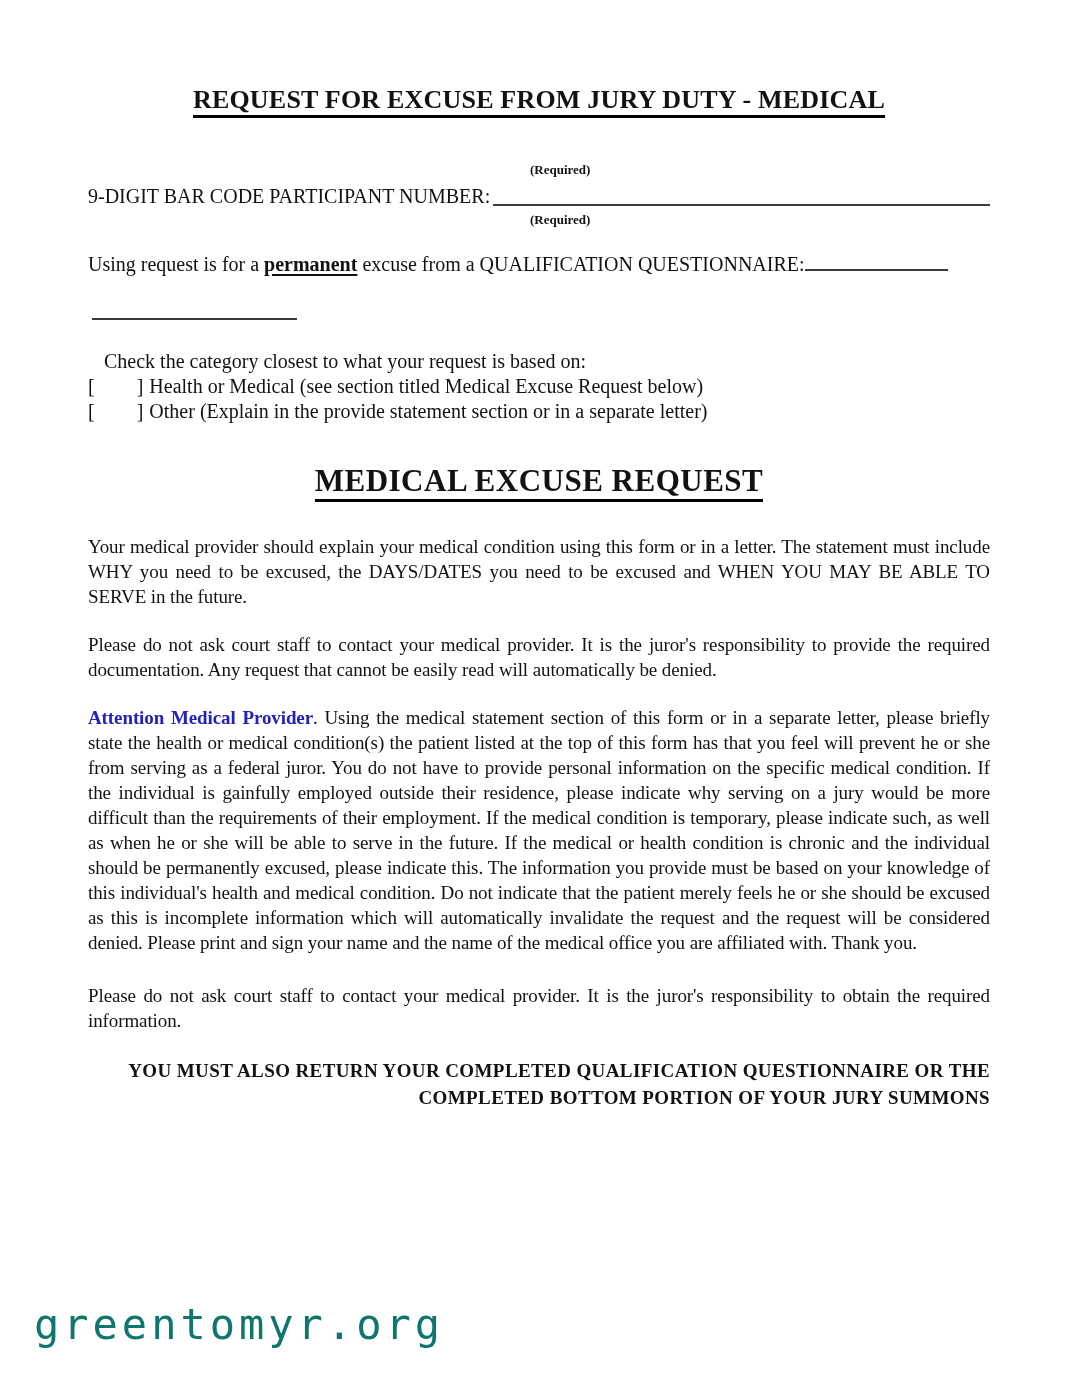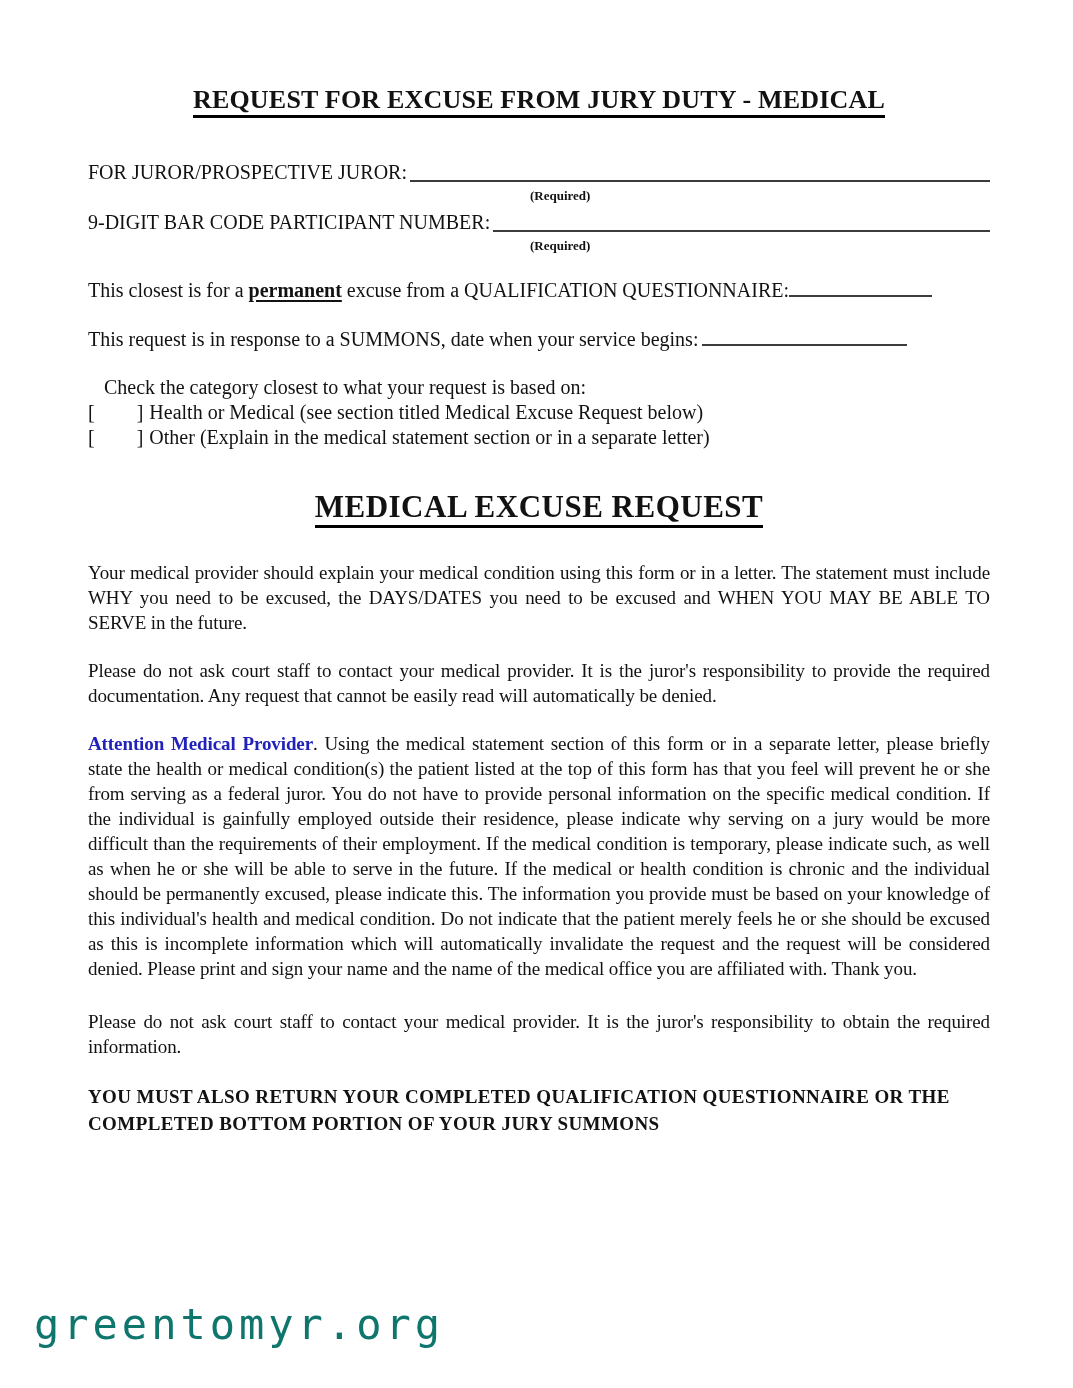--- a/index.html
+++ b/index.html
@@ -69,21 +69,21 @@
     text-align:justify;
     margin-bottom:23px;
     letter-spacing:-0.1px;
   }
   .para.attention-para { margin-bottom:28px; }
   .attention { font-weight:bold; }
   .bold { font-weight:bold; }
 
   
   .footer-bold {
-    text-align:left;
+    text-align:right;
     font-weight:bold;
     font-size:19px;
     line-height:27px;
     letter-spacing:0.4px;
     margin-top:24px;
   }
 
   
   .watermark {
     position:absolute;
@@ -96,50 +96,46 @@
   }
 </style>
 </head>
 <body>
 
 <div class="page">
 
   <h1 class="doc-title"><span class="u">REQUEST FOR EXCUSE FROM JURY DUTY - MEDICAL</span></h1>
 
   <div class="field-block">
-    <div class="field-row">
-      <span class="label">FOR JUROR/PROSPECTIVE JUROR:</span>
-      <span class="fill-line"></span>
-    </div>
     <div class="required">(Required)</div>
     <div class="field-row">
       <span class="label">9-DIGIT BAR CODE PARTICIPANT NUMBER:</span>
       <span class="fill-line"></span>
     </div>
     <div class="required">(Required)</div>
   </div>
 
-  <p class="request-line"><span>This closest is for a </span><span class="u-word">permanent</span><span> excuse from a QUALIFICATION QUESTIONNAIRE:</span><span class="fill-line w143"></span></p>
+  <p class="request-line"><span>Using request is for a </span><span class="u-word">permanent</span><span> excuse from a QUALIFICATION QUESTIONNAIRE:</span><span class="fill-line w143"></span></p>
 
-  <p class="request-line"><span>This request is in response to a SUMMONS, date when your service begins:</span><span class="fill-line w205"></span></p>
+  <p class="request-line"><span class="fill-line w205"></span></p>
 
   <p class="category-prompt">Check the category closest to what your request is based on:</p>
 
   <div class="option-row">
     <span class="bracket">[</span>
       <span class="box-gap"></span>
       <span class="bracket">]</span>
     <span class="option-label">Health or Medical (see section titled Medical Excuse Request below)</span>
   </div>
 
   <div class="option-row">
     <span class="bracket">[</span>
       <span class="box-gap"></span>
       <span class="bracket">]</span>
-    <span class="option-label">Other (Explain in the medical statement section or in a separate letter)</span>
+    <span class="option-label">Other (Explain in the provide statement section or in a separate letter)</span>
   </div>
 
   <h2 class="section-heading"><span class="u">MEDICAL EXCUSE REQUEST</span></h2>
 
   <p class="para">Your medical provider should explain your medical condition using this form or in a letter. The statement must include WHY you need to be excused, the DAYS/DATES you need to be excused and WHEN YOU MAY BE ABLE TO SERVE in the future.</p>
 
   <p class="para">Please do not ask court staff to contact your medical provider. It is the juror's responsibility to provide the required documentation. Any request that cannot be easily read will automatically be denied.</p>
 
   <p class="para attention-para"><span class="attention" style="color: rgb(34, 34, 187);">Attention Medical Provider</span><span>. Using the medical statement section of this form or in a separate letter, please briefly state the health or medical condition(s) the patient listed at the top of this form has that you feel will prevent he or she from serving as a federal juror. You do not have to provide personal information on the specific medical condition. If the individual is gainfully employed outside their residence, please indicate why serving on a jury would be more difficult than the requirements of their employment. If the medical condition is temporary, please indicate such, as well as when he or she will be able to serve in the future. If the medical or health condition is chronic and the individual should be permanently excused, please indicate this. The information you provide must be based on your knowledge of this individual's health and medical condition. Do not indicate that the patient merely feels he or she should be excused as this is incomplete information which will automatically invalidate the request and the request will be considered denied. Please print and sign your name and the name of the medical office you are affiliated with. Thank you.</span></p>
 

